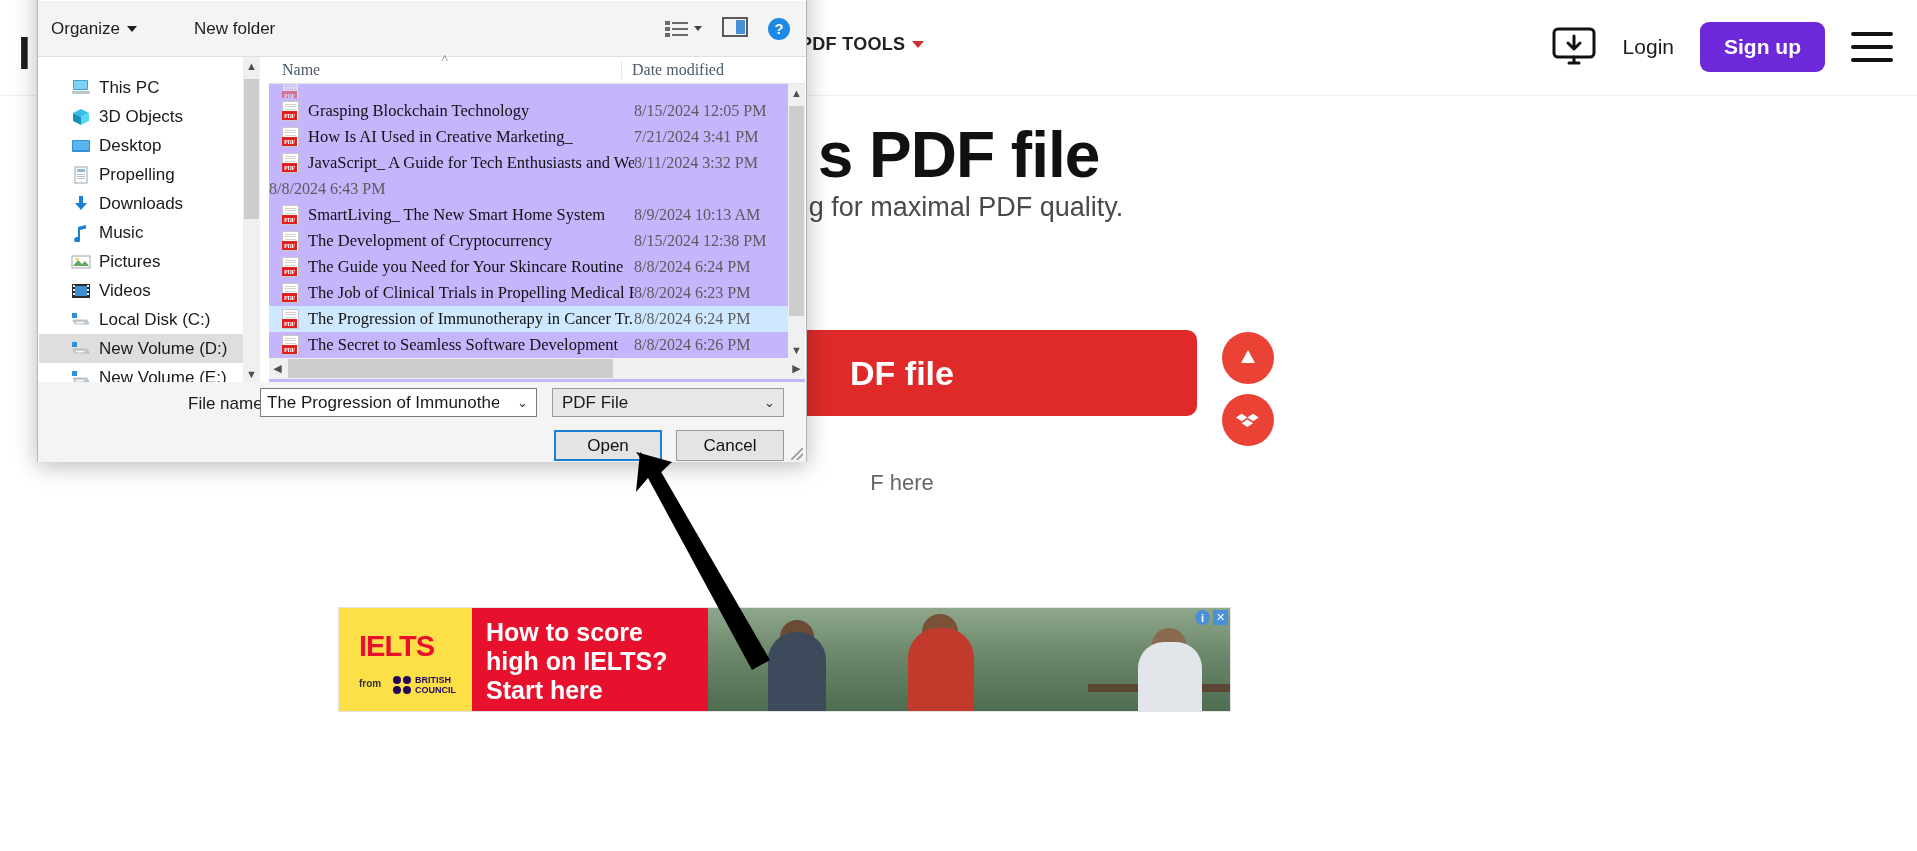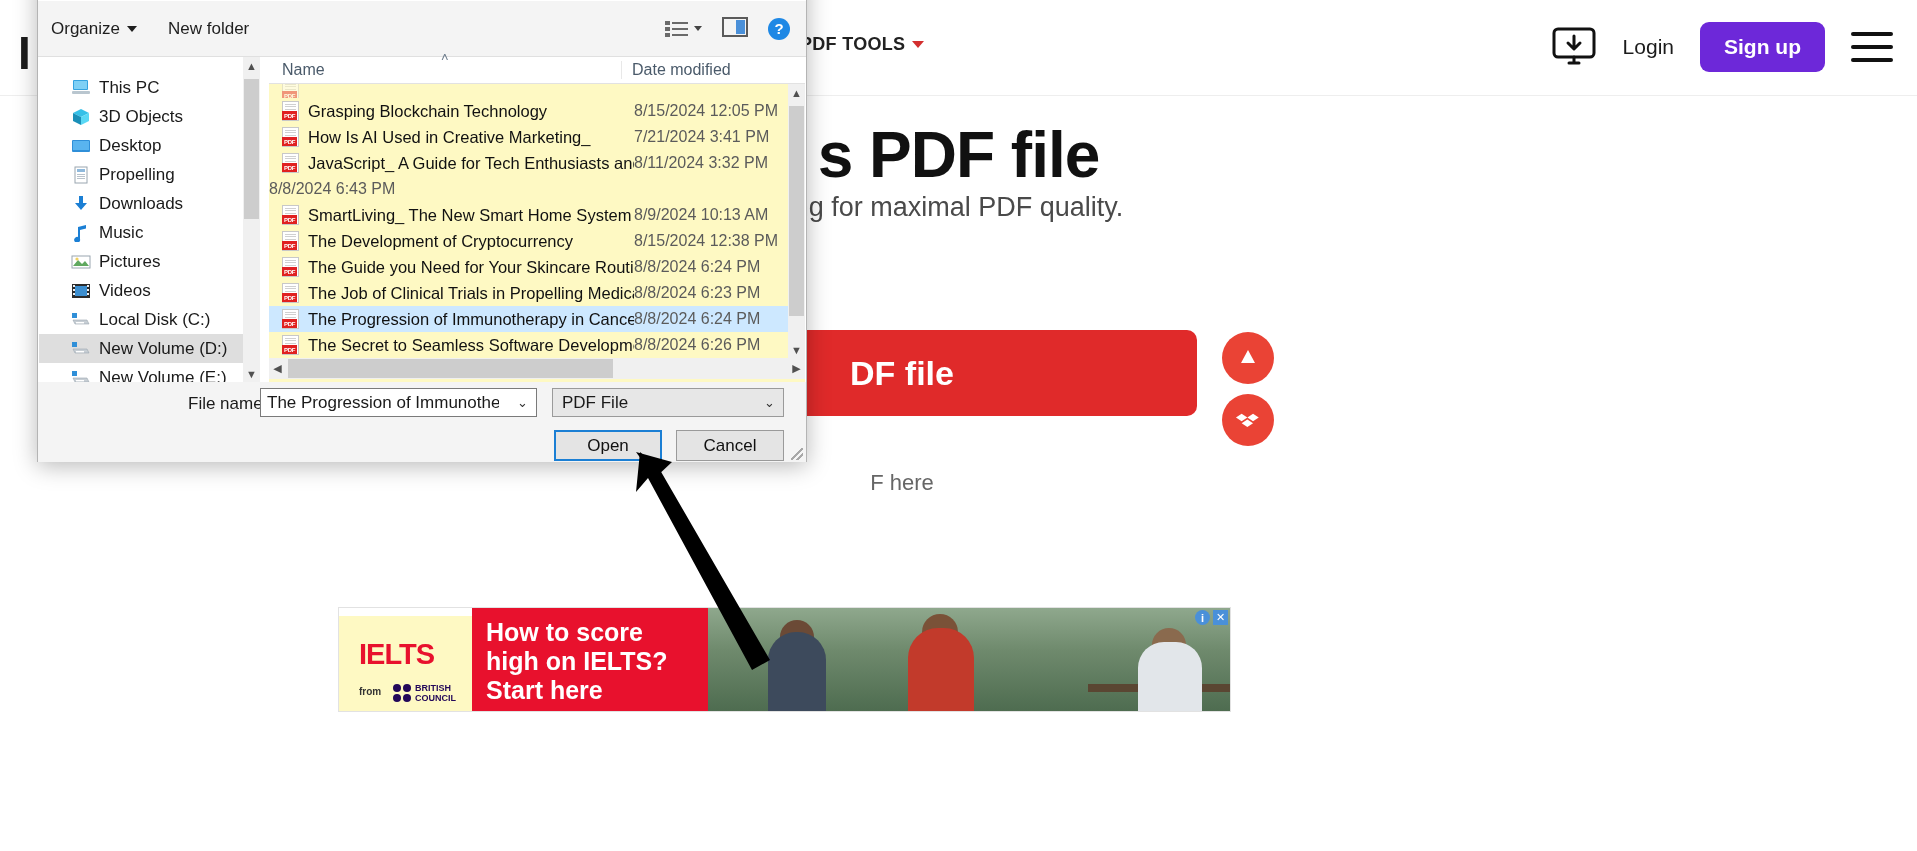--- a/index.html
+++ b/index.html
@@ -70,21 +70,21 @@
     position: absolute; left: 607px; top: 470px; width: 590px; text-align: center;
     font-size: 22px; color: #666;
   }
 
   
   .ad-banner {
     position: absolute; left: 338px; top: 607px; width: 893px; height: 105px;
     background: #ffffff; overflow: hidden;
     border: 1px solid #e2e2e2;
   }
-  .ad-left { position: absolute; left: 0; top: 8px; width: 133px; height: 105px; background: #fef9c3; }
+  .ad-left { position: absolute; left: 0; top: 0; width: 133px; height: 105px; background: #fde047; }
   .ad-ielts-logo { position: absolute; left: 20px; top: 22px; font-size: 29px; font-weight: bold; color: #e8112d; letter-spacing: -1px; }
   .ad-from { position: absolute; left: 20px; top: 70px; font-size: 10px; color: #333; font-weight: bold; }
   .ad-bc-dots { position: absolute; left: 54px; top: 68px; display: grid; grid-template-columns: 8px 8px; gap: 2px; }
   .ad-bc-dots i { display:block; width: 8px; height: 8px; border-radius: 50%; background: #23085a; }
   .ad-bc-text { position: absolute; left: 76px; top: 67px; font-size: 9px; font-weight: bold; color: #23085a; line-height: 10px; }
   .ad-red { position: absolute; left: 133px; top: 0; width: 236px; height: 105px; background: #e8112d; }
   .ad-red-text { position: absolute; left: 14px; top: 10px; color: #fff; font-size: 25px; font-weight: bold; line-height: 29px; }
   .ad-photo { position: absolute; left: 369px; top: 0; width: 744px; height: 105px;
     background: linear-gradient(180deg,#8fa88d 0%,#6f8a6d 40%,#4d6b4f 100%); }
   .ad-photo .p1 { position:absolute; left:60px; top:24px; width:58px; height:81px; border-radius:28px 28px 0 0; background:#3d4a5c; }
@@ -107,21 +107,21 @@
     box-shadow: 0 4px 22px rgba(0,0,0,.28);
     font-family: "Liberation Sans", sans-serif;
   }
   .dlg-toolbar {
     position: absolute; left: 0; top: 28px; width: 768px; height: 56px;
     background: #f4f4f4; border-bottom: 1px solid #e0e0e0;
     display: flex; align-items: center;
   }
   .tb-organize { margin-left: 13px; font-size: 17px; color: #1e1e1e; display: flex; align-items: center; gap: 7px; cursor: pointer; }
   .tb-caret { width:0;height:0;border-left:5px solid transparent;border-right:5px solid transparent;border-top:6px solid #1e1e1e; }
-  .tb-newfolder { margin-left: 31px; font-size: 17px; color: #1e1e1e; cursor: pointer; }
+  .tb-newfolder { margin-left: 57px; font-size: 17px; color: #1e1e1e; cursor: pointer; }
   .tb-right { margin-left: auto; display: flex; align-items: center; gap: 20px; margin-right: 16px; }
   .tb-viewicon { display: flex; align-items: center; gap: 5px; cursor: pointer; }
   .tb-paneicon { cursor: pointer; }
   .tb-help { width: 22px; height: 22px; border-radius: 50%; background: #1e88e5; color: #fff;
              font-size: 15px; font-weight: bold; display: flex; align-items: center; justify-content: center; cursor: pointer; }
 
   .dlg-body { position: absolute; left: 0; top: 84px; width: 768px; height: 325px; }
 
   .nav-pane {
     position: absolute; left: 1px; top: 16px; width: 204px; height: 325px;
@@ -139,21 +139,21 @@
     cursor: pointer;
   }
   .nav-scroll .arrow-up, .nav-scroll .arrow-dn {
     position: absolute; left: 0; width: 17px; height: 17px; display: flex; align-items: center; justify-content: center;
     font-size: 11px; color: #505050;
   }
   .nav-scroll .arrow-up { top: 0; } .nav-scroll .arrow-dn { bottom: 0; }
   .nav-scroll .thumb { position: absolute; left: 1px; top: 22px; width: 15px; height: 140px; background: #cdcdcd; }
 
   .file-pane {
-    position: absolute; left: 231px; top: 0; width: 536px; height: 325px; background: #fef9c3;
+    position: absolute; left: 231px; top: 0; width: 536px; height: 325px; background: #c4b5fd; font-family: Liberation Serif, serif;
   }
   .col-head {
     position: absolute; left: 0; top: 0; width: 536px; height: 27px;
     background: #fff; border-bottom: 1px solid #e2e2e2;
     display: flex; align-items: center; font-size: 16px; color: #4a5a6a;
   }
   .col-name { padding-left: 13px; width: 352px; cursor: pointer; position: relative; }
   .col-sortmark { position: absolute; left: 172px; top: -11px; font-size: 13px; color: #6a7a8a; }
   .col-date { width: 184px; padding-left: 10px; border-left: 1px solid #e8e8e8; cursor: pointer; }
 

